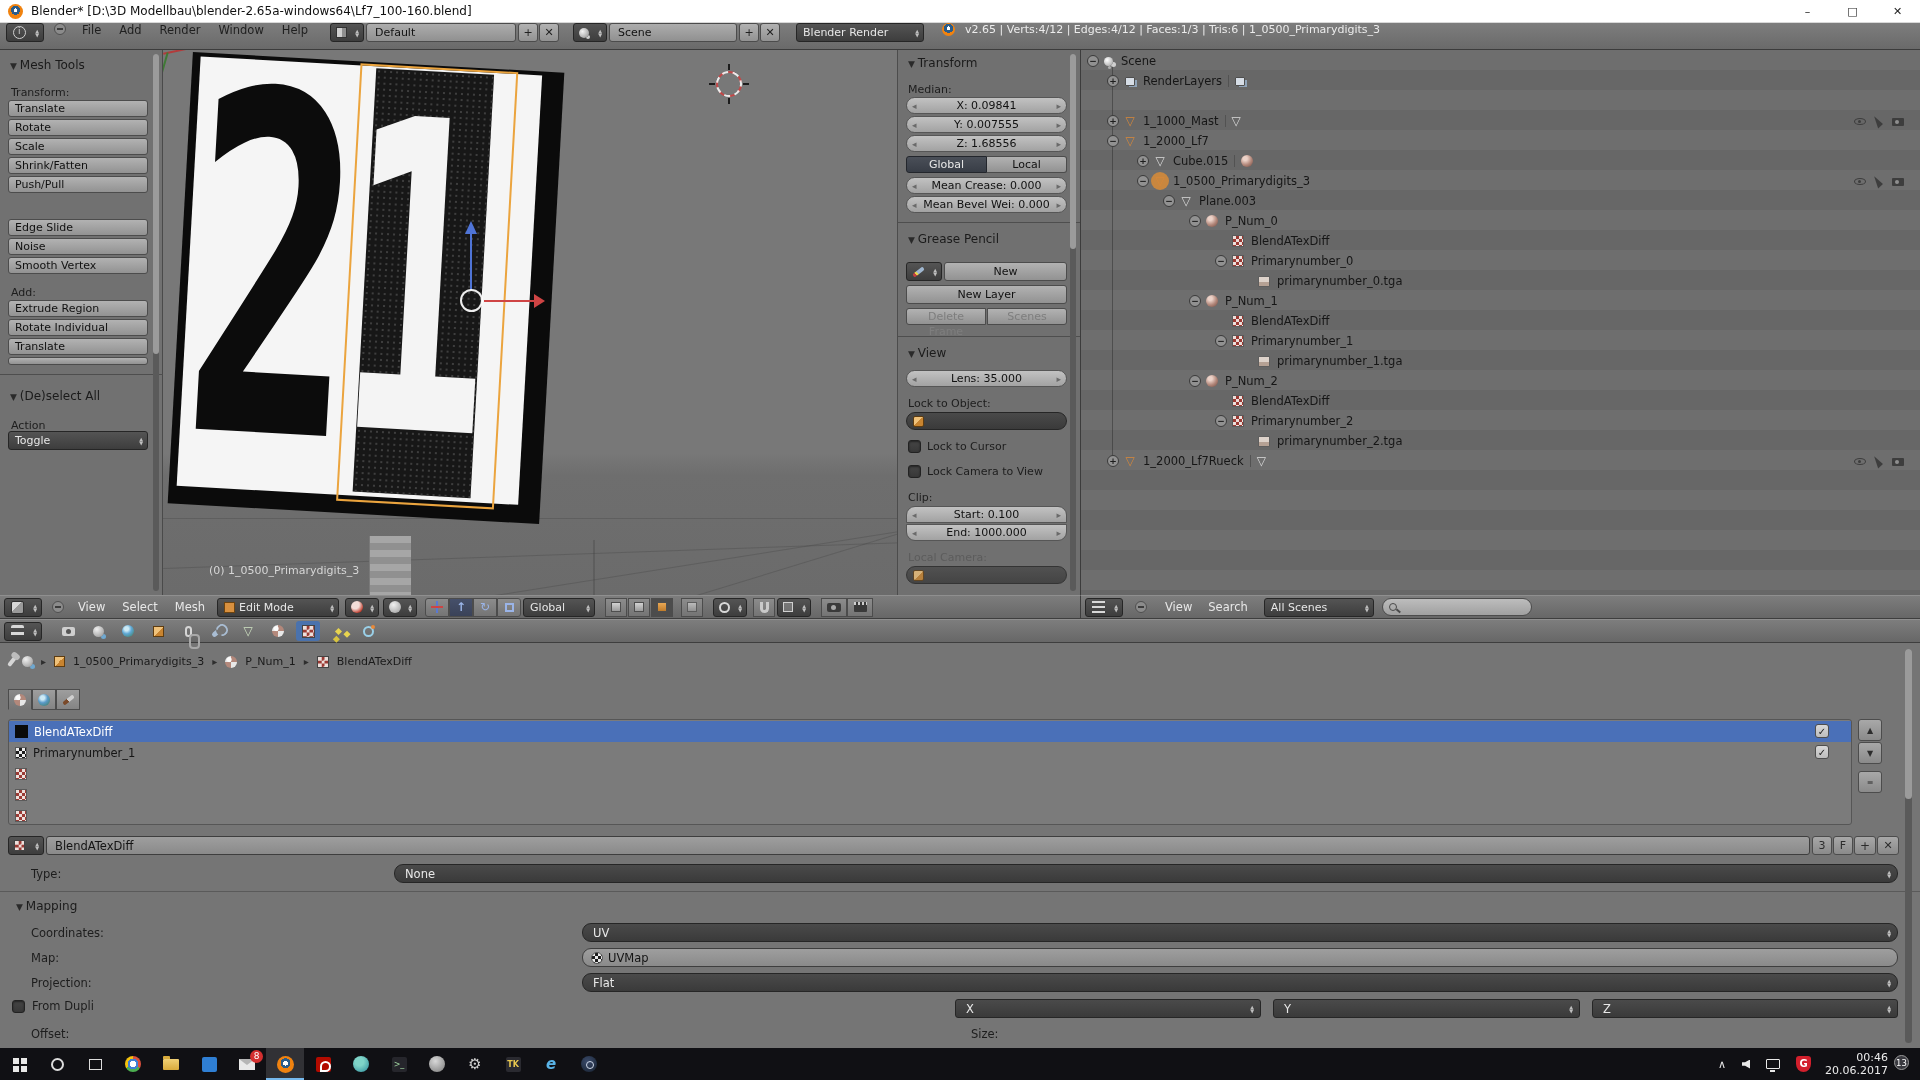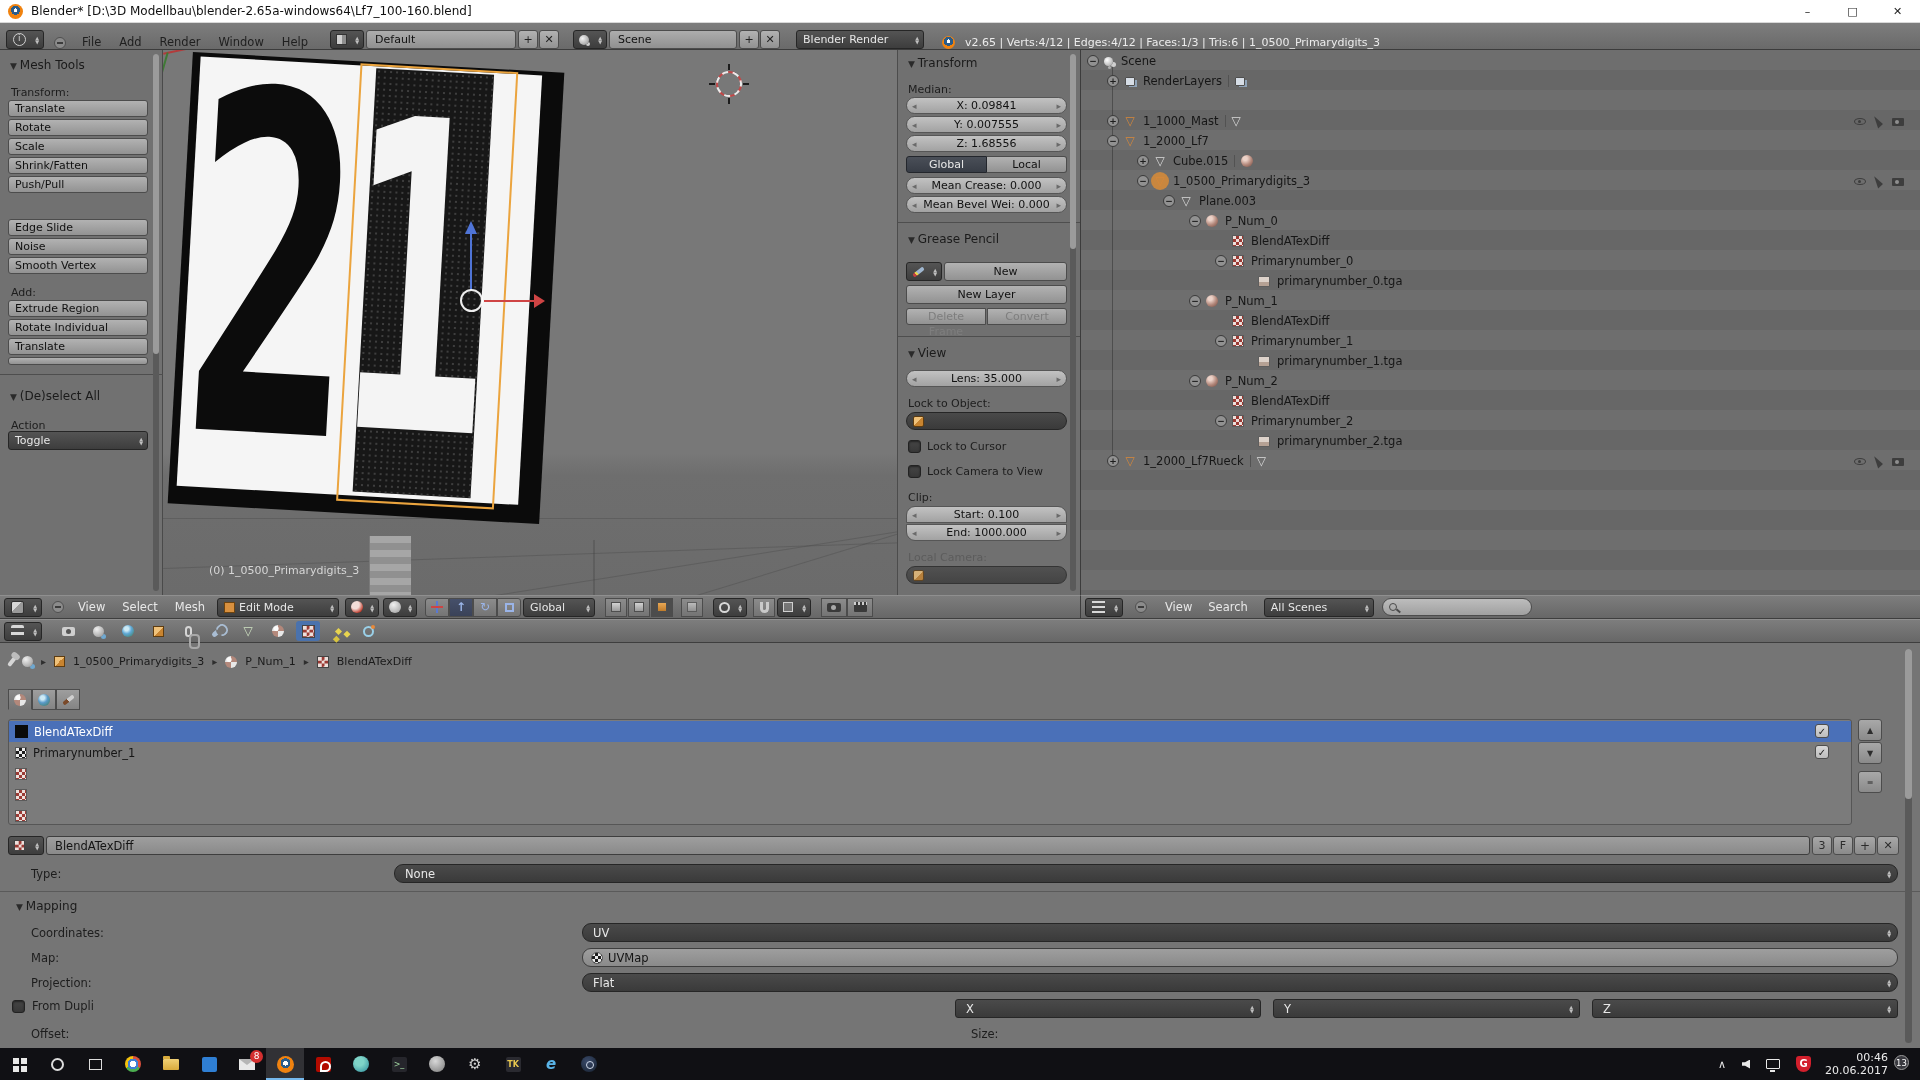--- a/index.html
+++ b/index.html
@@ -35,21 +35,21 @@
   
   .edbtn{width:38px;justify-content:flex-start}
   .ed-ic{width:13px;height:13px;display:inline-block;position:relative}
   .ed-info{border-radius:50%;border:1.5px solid #d0d0d0}
   .ed-info::after{content:"i";position:absolute;left:4px;top:-1px;font-size:9px;color:#d0d0d0}
   .ed-3d{background:linear-gradient(135deg,#d8d8d8 0 45%,#9a9a9a 45%);border:1px solid #333;border-radius:2px}
   .ed-out{background:repeating-linear-gradient(180deg,#d8d8d8 0 2px,transparent 2px 5px)}
   .ed-props{background:repeating-linear-gradient(180deg,#d8d8d8 0 3px,transparent 3px 7px);border-radius:2px}
 
   
-  #infobar{position:absolute;left:0;top:23px;width:1920px;height:27px;background:linear-gradient(#7d7d7d,#6a6a6a);border-bottom:1px solid #3c3c3c;display:flex;align-items:flex-end}
+  #infobar{position:absolute;left:0;top:23px;width:1920px;height:27px;background:linear-gradient(#7d7d7d,#6a6a6a);border-bottom:1px solid #3c3c3c;display:flex;align-items:flex-start}
   .idfield{background:linear-gradient(#adadad,#909090);border:1px solid #4c4c4c;height:19px;border-radius:3px;color:#111;display:flex;align-items:center;padding:0 8px;font-size:11px}
   .sqbtn{width:20px;height:19px;background:linear-gradient(#b2b2b2,#929292);border:1px solid #4c4c4c;border-radius:3px;color:#222;font-size:11px;display:flex;align-items:center;justify-content:center}
   .ic-layout{width:11px;height:11px;border:1px solid #333;background:linear-gradient(90deg,#cfcfcf 0 5px,#8f8f8f 5px);margin-right:5px}
   .ic-scenedots{width:10px;height:10px;border-radius:50%;background:radial-gradient(circle at 35% 35%,#f2f2f2,#8a8a8a);margin-right:5px;box-shadow:4px 4px 0 -3px #cfcfcf}
   #stats{color:#ececec;font-size:11px;margin-left:10px}
 
   
   #toolshelf{position:absolute;left:0;top:50px;width:163px;height:545px;background:#717171;border-right:1px solid #4a4a4a}
   #viewport{position:absolute;left:163px;top:50px;width:917px;height:545px;background:linear-gradient(#787878 0 74%,#6e6e6e 78%,#6b6b6b);overflow:hidden}
   #npanel{position:absolute;left:897px;top:50px;width:183px;height:545px;background:#707070;border-left:1px solid #4c4c4c}
@@ -345,21 +345,21 @@
   <div class="abs" style="left:0;top:172px;width:183px;height:1px;background:#4e4e4e"></div>
 
   <div class="ph abs" style="left:10px;top:182px">Grease Pencil</div>
   <div class="hdd abs" style="left:8px;top:212px;width:36px;padding:0 12px 0 5px">
       <span class="ic-pencil"></span>
     </div>
   <div class="bl center abs" style="left:46px;top:212px;width:123px;height:19px;line-height:17px">New</div>
   <div class="bl center np" style="top:235px;height:19px;line-height:17px">New Layer</div>
   <div class="np halves" style="top:258px;gap:1px">
     <div class="bl center dis" style="border-radius:3px 0 0 3px">Delete Frame</div>
-    <div class="bl center dis" style="border-radius:0 3px 3px 0">Convert</div>
+    <div class="bl center dis" style="border-radius:0 3px 3px 0">Scenes</div>
   </div>
   <div class="abs" style="left:0;top:286px;width:183px;height:1px;background:#4e4e4e"></div>
 
   <div class="ph abs" style="left:10px;top:296px">View</div>
   <div class="nf np" style="top:320px">Lens: 35.000</div>
   <div class="npl" style="top:347px">Lock to Object:</div>
   <div class="darkfield np" style="top:362px">
       <span class="ic-cubeor"></span>
     </div>
   <div class="cbrow" style="top:390px">

